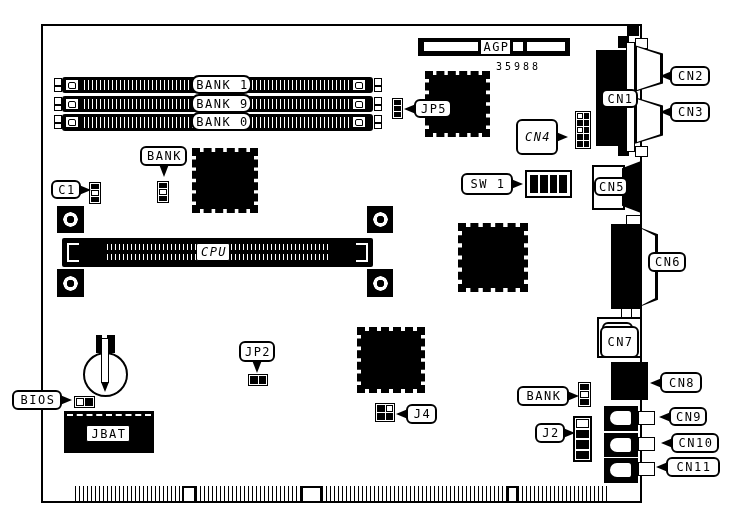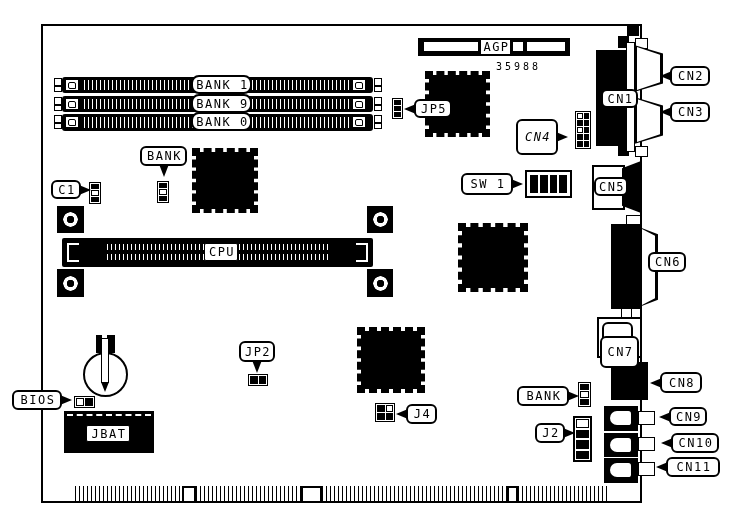--- a/index.html
+++ b/index.html
@@ -132,21 +132,21 @@
     </div>
   <div class="cornerblk" style="left:367px;top:269px;width:26px;height:28px;">
       <div class="hole"></div>
     </div>
   <div class="cpuslot" style="left:62px;top:238px;width:311px;height:29px;">
     <div class="row" style="top:6px;"></div>
     <div class="row" style="top:16px;"></div>
     <div class="brk" style="left:5px;border-right:none;"></div>
     <div class="brk" style="right:5px;border-left:none;"></div>
   </div>
-  <div class="lbl thin" style="left:204px;top:243px;width:34px;height:18px;">CPU</div>
+  <div class="lbl thin" style="left:196px;top:243px;width:34px;height:18px;font-style:italic;">CPU</div>
 
   <div class="btab" style="left:627px;top:25px;width:12px;height:11px;"></div>
   <div class="btab" style="left:618px;top:36px;width:11px;height:12px;"></div>
   <div class="btab" style="left:618px;top:144px;width:11px;height:12px;"></div>
   <div class="abs" style="left:596px;top:50px;width:31px;height:96px;background:#000;"></div>
   <div class="tab" style="left:626px;top:42px;width:9px;height:110px;"></div>
   <div class="tab" style="left:635px;top:38px;width:13px;height:11px;"></div>
   <div class="tab" style="left:635px;top:146px;width:13px;height:11px;"></div>
   <div class="dsub" style="left:634px;top:45px;width:29px;height:47px;clip-path:polygon(0 0,100% 18%,100% 82%,0 100%);">
     <div class="in" style="clip-path:polygon(0 0,100% 18%,100% 82%,0 100%);"></div>
@@ -167,21 +167,21 @@
   <div class="dsub" style="left:639px;top:227px;width:19px;height:80px;clip-path:polygon(0 0,100% 9%,100% 91%,0 100%);">
     <div class="in" style="clip-path:polygon(0 0,100% 9%,100% 91%,0 100%);"></div>
   </div>
   <div class="tab" style="left:626px;top:308px;width:15px;height:10px;"></div>
   <div class="lbl" style="left:648px;top:252px;width:38px;height:20px;">CN6</div>
 
   <div class="tab" style="left:621px;top:308px;width:11px;height:10px;"></div>
   <div class="abs" style="left:597px;top:317px;width:45px;height:41px;background:#fff;border:2px solid #000;box-sizing:border-box;">
     <div class="abs" style="left:3px;top:3px;width:31px;height:31px;border:2px solid #000;border-radius:6px;box-sizing:border-box;"></div>
   </div>
-  <div class="lbl" style="left:600px;top:336px;width:39px;height:32px;">CN7</div>
+  <div class="lbl" style="left:600px;top:326px;width:39px;height:32px;">CN7</div>
 
   <div class="abs" style="left:611px;top:362px;width:37px;height:38px;background:#000;"></div>
   <div class="lbl pl" style="left:660px;top:372px;width:42px;height:21px;">CN8</div>
 
   <div class="jack" style="left:604px;top:406px;width:34px;height:25px;">
       <div class="c"></div>
     </div>
   <div class="tab" style="left:638px;top:411px;width:17px;height:14px;"></div>
   <div class="lbl pl" style="left:669px;top:407px;width:38px;height:19px;">CN9</div>
 

